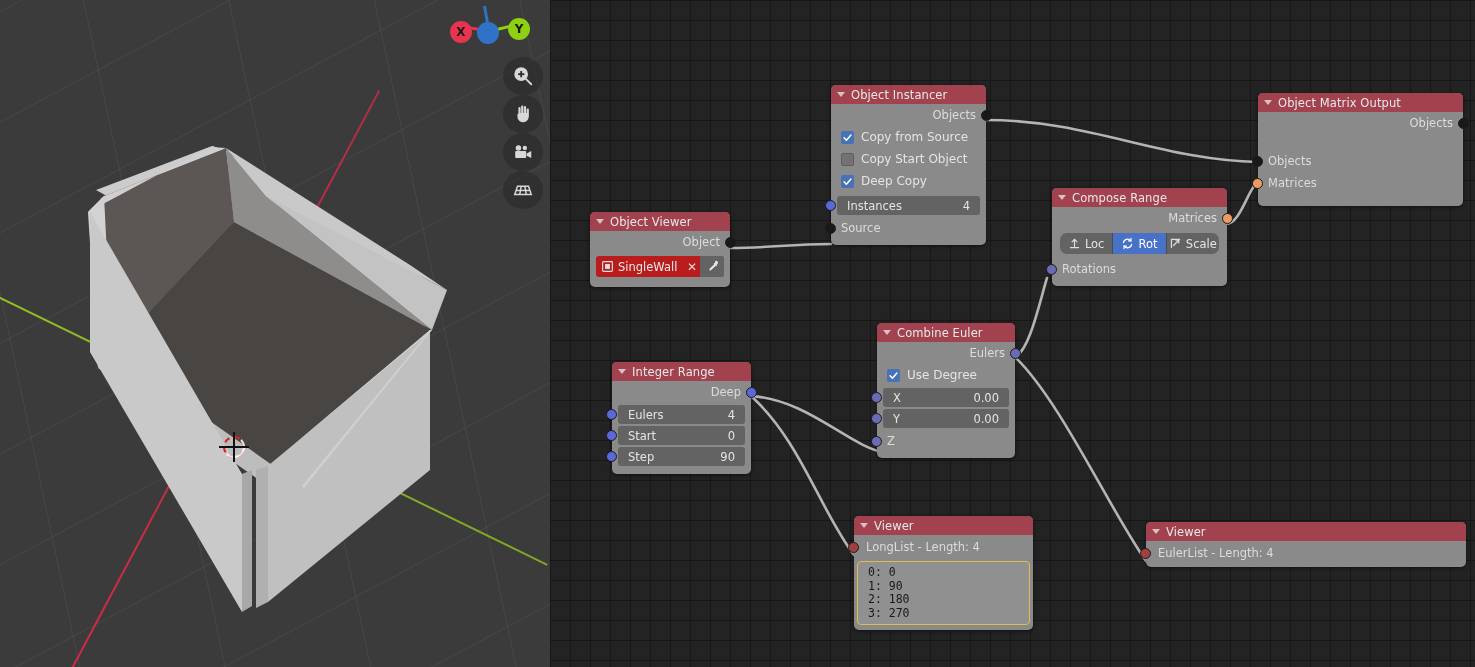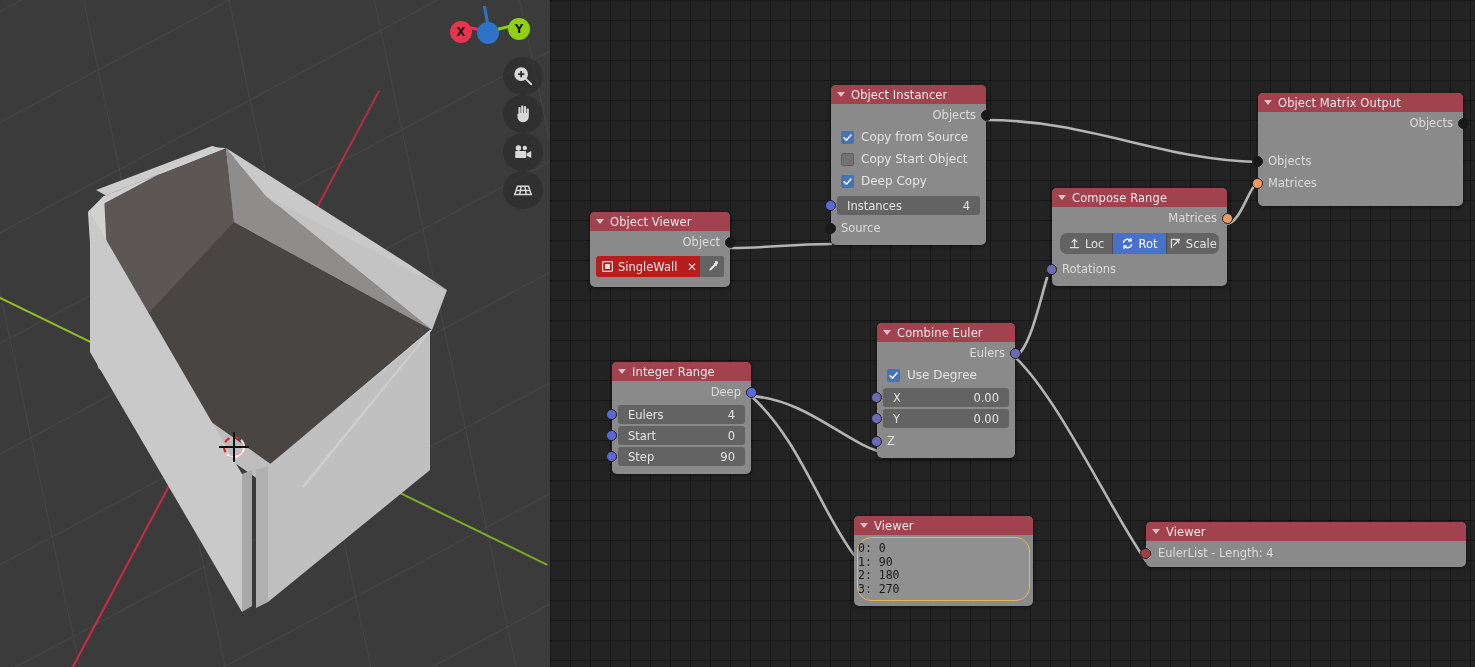--- a/index.html
+++ b/index.html
@@ -151,22 +151,22 @@
   .togbtn:last-child { border-right: none; }
   .togbtn.active { background: #4772c8; color: #fff; }
   .togbtn svg { width: 13px; height: 13px; }
 
   .viewer-label { height: 24px; display: flex; align-items: center; padding: 0 12px;
                   font-size: 11.5px; color: #dcdcdc; position: relative; }
   .viewer-text {
     margin: 2px 3px 3px 3px;
     border: 1px solid #e3b955;
     background: rgba(150,150,150,0.55);
-    border-radius: 14px;
-    padding: 4px 0;
+    border-radius: 4px;
+    padding: 4px 10px;
     font-family: "DejaVu Sans Mono", "Liberation Mono", monospace;
     font-size: 11.5px; line-height: 13.5px; color: #181818;
     white-space: pre;
   }
 </style>
 </head>
 <body>
 
 <div id="app">
 
@@ -497,20 +497,24 @@
         </div>
       </div>
     </div>
 
     <div class="node" style="left:304px; top:516px; width:179px;">
       <div class="node-header">
         <span class="tri"></span>
         <span>Viewer</span>
       </div>
       <div class="node-body" style="padding-bottom:2px;">
+        <div class="viewer-label">
+          <span class="socket left" style="background:#a33f3f;"></span>
+          <span>LongList - Length: 4</span>
+        </div>
         <div class="viewer-text">0: 0
 1: 90
 2: 180
 3: 270</div>
       </div>
     </div>
 
     <div class="node" style="left:596px; top:522px; width:320px;">
       <div class="node-header">
         <span class="tri"></span>

